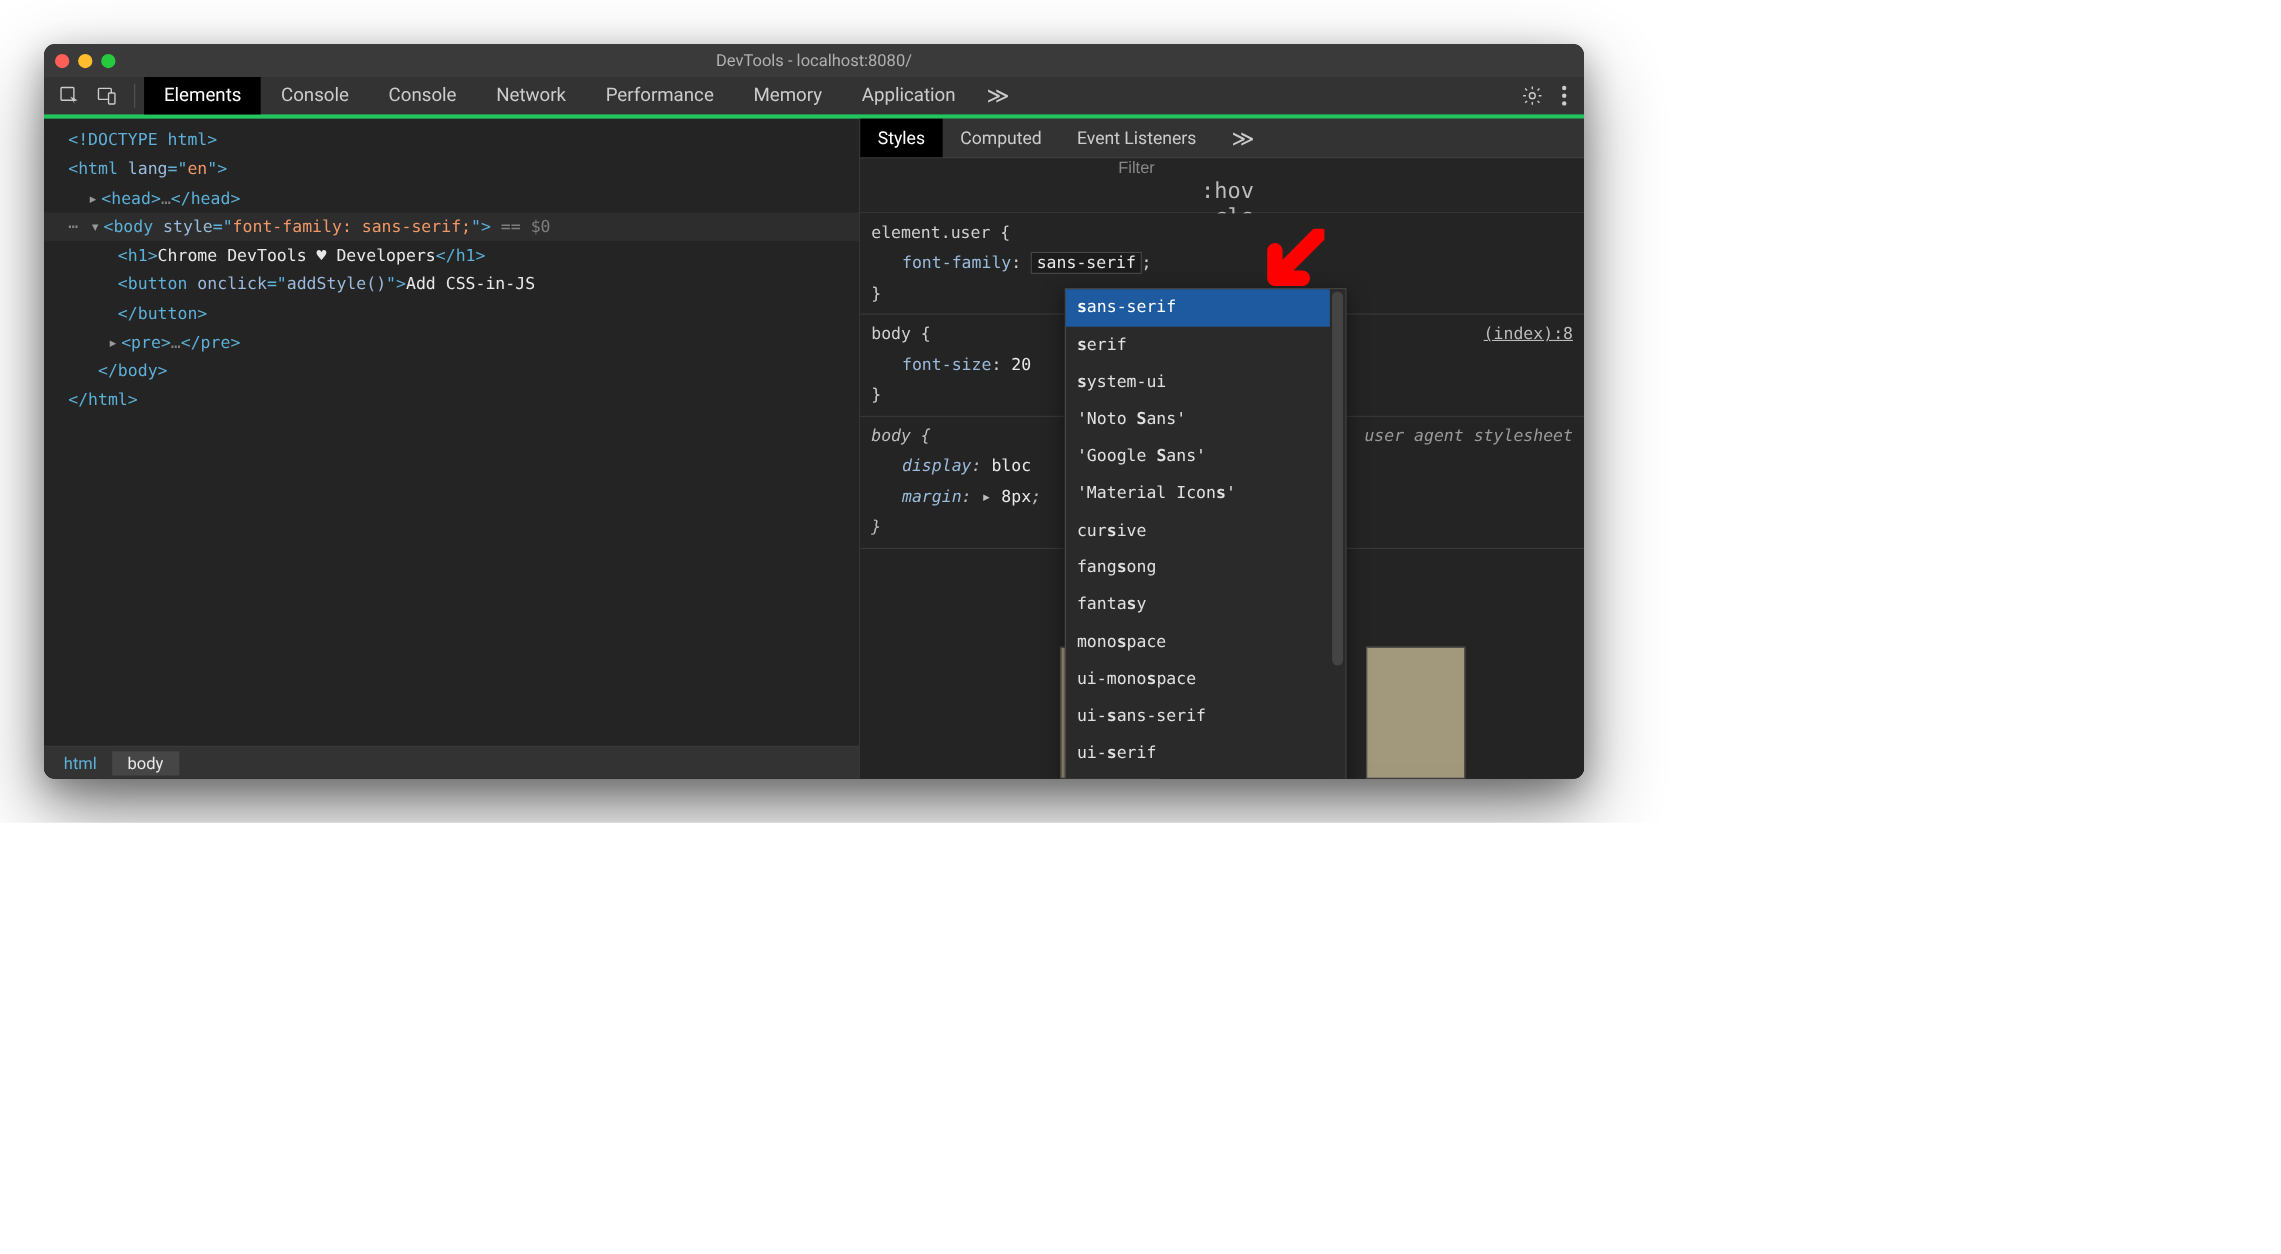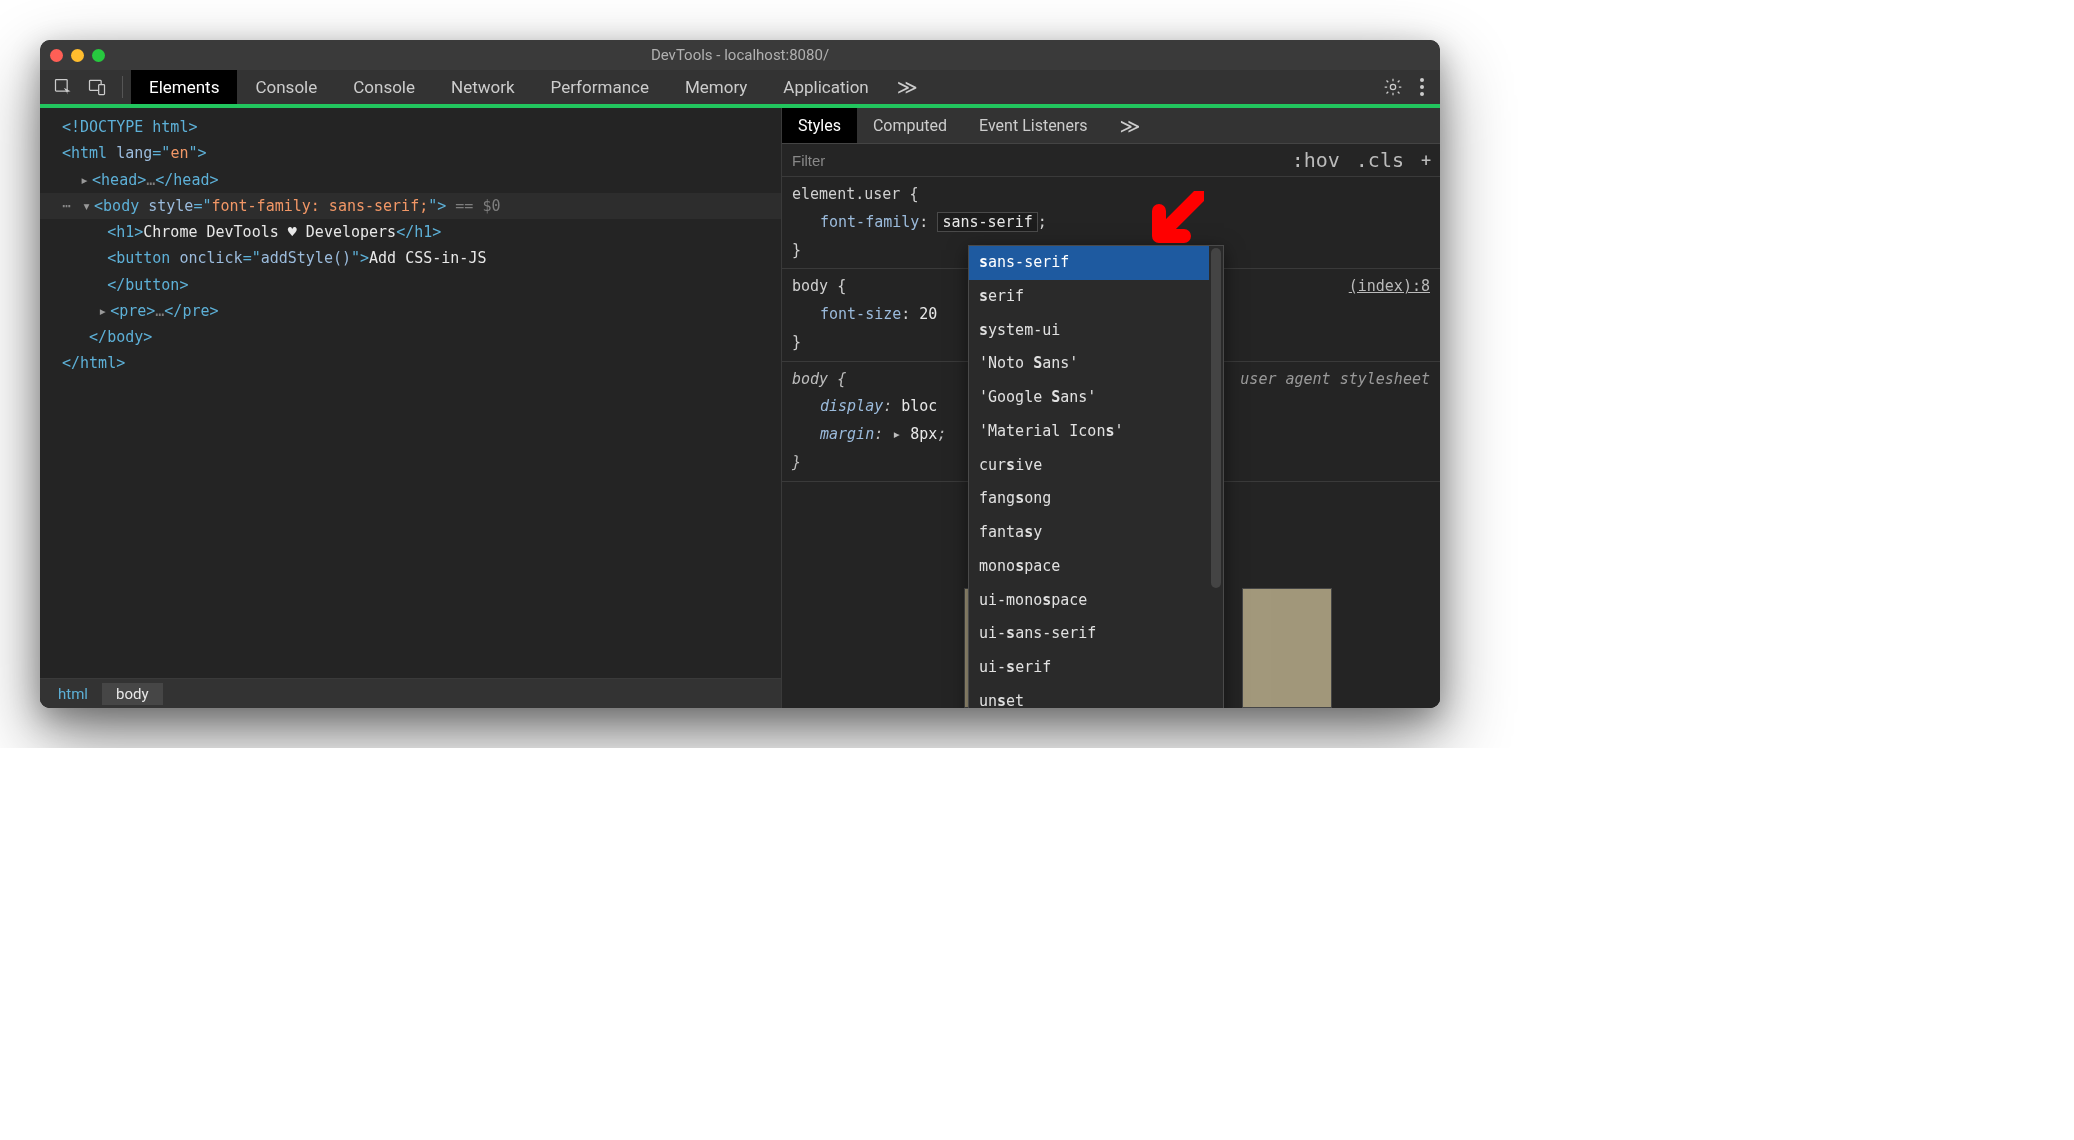--- a/index.html
+++ b/index.html
@@ -144,24 +144,25 @@
     display:flex; align-items:center;
     font-size:16px;
     color:#ccc;
     cursor:pointer;
   }
   .sub-tab.active { background:#000; color:#fff;}
   
   .filter-row {
     display:flex;
     align-items:center;
-    height:33px;
+    height:50px;
     background:#252525;
     border-bottom:1px solid #3a3a3a;
     padding-left:10px;
+    flex-direction:column;
   }
   .filter-input {
     flex:1;
     background:transparent;
     border:none;
     outline:none;
     color:#ccc;
     font-size:15px;
   }
   .filter-input::placeholder{color:#888;}

